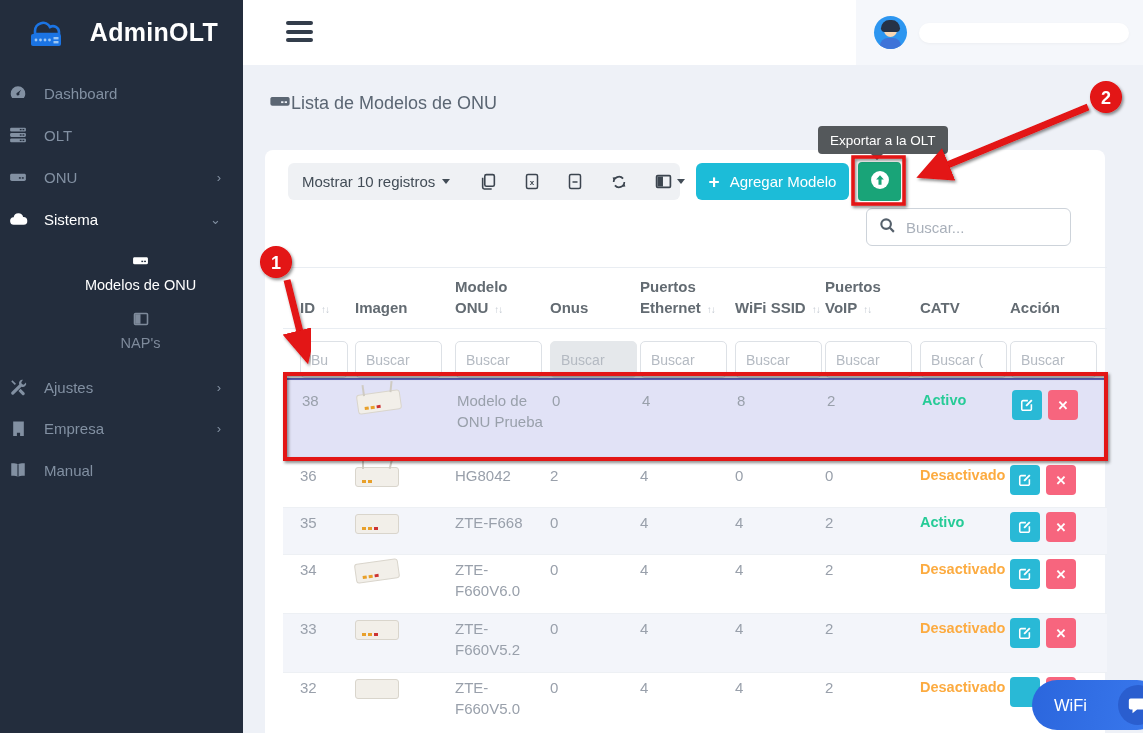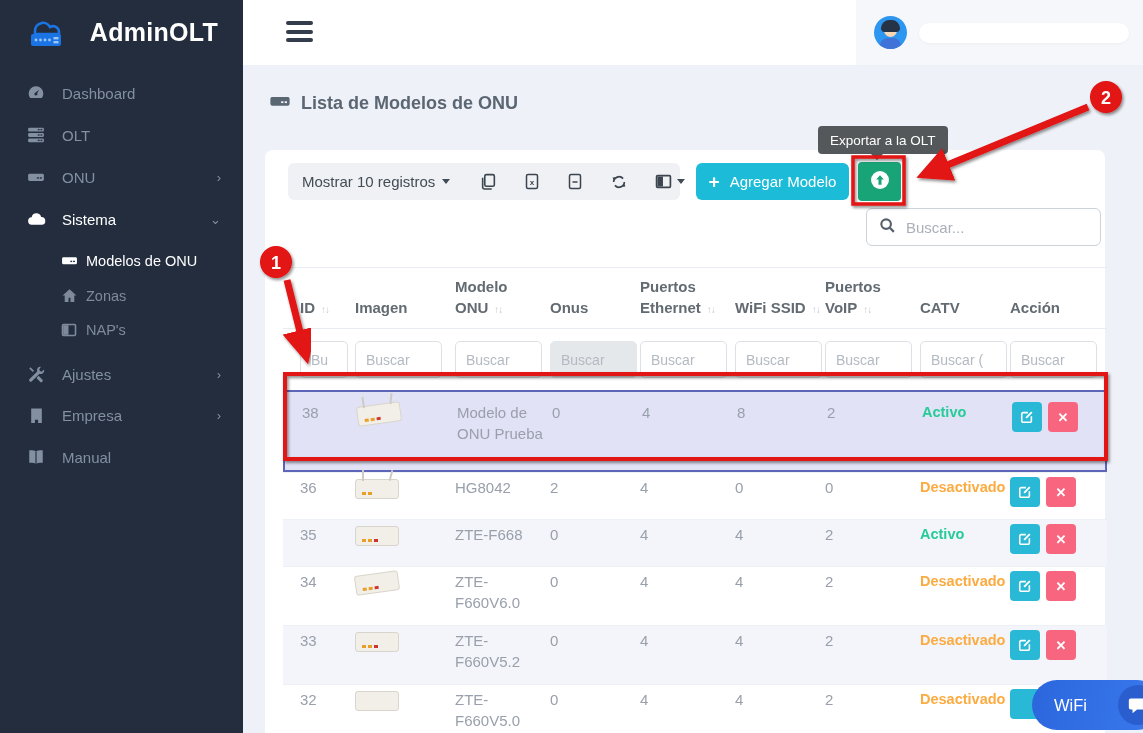--- a/index.html
+++ b/index.html
@@ -15,52 +15,52 @@
     background:#232d3d; color:#8290a2;
   }
   .brand {
     height:64px; display:flex; align-items:center; justify-content:center; gap:21px;
   }
   .brand-logo { width:44px; height:34px; position:relative; }
   .brand-name { color:#fff; font-size:25px; font-weight:bold; letter-spacing:.3px; }
   .menu { padding-top:8px; }
   .side-item {
     display:flex; align-items:center; gap:16px;
-    padding:12px 22px 12px 26px; font-size:15px; cursor:pointer;
+    padding:12px 22px 12px 8px; font-size:15px; cursor:pointer;
   }
   .side-item .si-icon { width:20px; display:flex; justify-content:center; color:#8290a2; }
   .side-item.active-parent { color:#fff; }
   .side-item.active-parent .si-icon { color:#fff; }
   .side-item .chev { margin-left:auto; font-size:13px; color:#8290a2; }
   .submenu { padding:2px 0 6px 0; }
   .sub-item {
     display:flex; align-items:center; gap:8px;
-    padding:9px 22px 9px 60px; font-size:14.5px; cursor:pointer; color:#7e8a9b;
+    padding:9px 22px 9px 60px; font-size:14.5px; cursor:pointer; color:#7e8a9b;flex-direction:column;
   }
   .sub-item .si-icon { width:18px; display:flex; justify-content:center; }
   .sub-item.active { color:#fff; }
   
   .topbar {
     position:absolute; left:243px; top:0; width:900px; height:65px; background:#ffffff;
   }
   .hamburger { position:absolute; left:43px; top:21px; width:27px; cursor:pointer; }
   .hamburger span { display:block; height:4px; background:#333d4b; border-radius:2px; margin-bottom:4.5px; }
   .user-zone {
     position:absolute; right:0; top:0; width:287px; height:65px;
     background:#f5f7fb; display:flex; align-items:center; padding-left:18px;
   }
   .avatar { width:33px; height:33px; border-radius:50%; background:#2d96f0; position:relative; overflow:hidden; cursor:pointer; }
   .avatar .hair { position:absolute; left:7px; top:4px; width:19px; height:12px; border-radius:9px 9px 4px 4px; background:#263246; }
   .avatar .face { position:absolute; left:10px; top:8px; width:13px; height:13px; border-radius:50%; background:#f7d7b4; }
   .avatar .body { position:absolute; left:6px; top:22px; width:21px; height:12px; border-radius:8px 8px 0 0; background:#3f73d8; }
   .user-pill { margin-left:12px; width:210px; height:20px; border-radius:10px; background:#ffffff; box-shadow:0 1px 3px rgba(0,0,0,.04); }
   
   .content { position:absolute; left:243px; top:65px; width:900px; height:668px; background:#eef1f7; }
-  .page-title { position:absolute; left:26px; top:25px; display:flex; align-items:center; gap:10px;
-    font-size:18px; font-weight:bold; color:#5b6673; }
+  .page-title { position:absolute; left:26px; top:25px; display:flex; align-items:center; 
+    font-size:18px; font-weight:normal; color:#5b6673; }
   .card {
     position:absolute; left:22px; top:85px; width:840px; height:640px;
     background:#ffffff; border-radius:8px 8px 0 0;
   }
   
   .tool-pill {
     position:absolute; left:23px; top:13px; width:392px; height:37px;
     background:#eff1f4; border-radius:6px; display:flex; align-items:center; padding:0 14px;
   }
   .show-records { display:flex; align-items:center; gap:7px; font-size:15px; color:#424c56; cursor:pointer; white-space:nowrap; }
@@ -82,36 +82,36 @@
   .tooltip {
     position:absolute; left:553px; top:-24px; height:28px; padding:0 12px;
     background:#54585b; color:#fff; font-size:13.5px; border-radius:4px;
     display:flex; align-items:center; white-space:nowrap; z-index:5;
   }
   .tooltip .tt-caret {
     position:absolute; left:53px; bottom:-6px; width:0; height:0;
     border-left:6px solid transparent; border-right:6px solid transparent; border-top:6px solid #54585b;
   }
   .search-box {
-    position:absolute; left:601px; top:58px; width:235px; height:38px;
+    position:absolute; left:601px; top:58px; width:205px; height:38px;
     background:#fff; border:1px solid #cdd3da; border-radius:6px;
     display:flex; align-items:center; padding:0 12px; gap:10px;
   }
   .search-box input {
     border:none; outline:none; flex:1; font-size:15px; color:#6a7480;
     font-family:"Liberation Sans", sans-serif; background:transparent;
   }
   .search-box input::placeholder { color:#a9b0ba; }
   
   .tbl { position:absolute; left:18px; top:117px; width:824px; }
   .trow { display:grid; grid-template-columns:55px 100px 95px 90px 95px 90px 95px 90px 1fr; padding-left:17px; }
   .thead { align-items:end; border-top:1px solid #e9edf2; padding-top:8px; padding-bottom:10px; }
   .th { font-size:15px; font-weight:bold; color:#636b72; line-height:1.4; }
   .sort { font-size:10px; color:#c2c8d0; letter-spacing:-1px; margin-left:6px; }
-  .tfilter { border-top:1px solid #e9edf2; padding-top:12px; padding-bottom:12px; }
+  .tfilter { border-top:1px solid #e9edf2; padding-top:12px; }
   .filter-input {
     width:87px; height:37px; border:1px solid #dde1e6; border-radius:5px;
     font-size:14px; color:#6a7480; padding:0 10px; outline:none; background:#fff;
     font-family:"Liberation Sans", sans-serif;
   }
   .filter-input::placeholder { color:#b4bac2; }
   .filter-input.narrow { width:48px; }
   .filter-input.disabled { background:#e5e8eb; border-color:#e5e8eb; }
   .tr { border-top:1px solid #edf0f4; padding-top:4px; padding-bottom:12px; font-size:15px; color:#99a0ab; }
   .tr .cell { line-height:1.4; }
@@ -229,28 +229,20 @@
           <svg width="17" height="17" viewBox="0 0 16 16" fill="currentColor">
               <path d="M2 5h12a1.5 1.5 0 0 1 1 1.4V10a1.5 1.5 0 0 1-1.5 1.5h-11A1.5 1.5 0 0 1 1 10V6.4A1.5 1.5 0 0 1 2 5z"></path>
               <rect x="8.8" y="8.2" width="1.7" height="1.3" fill="#232d3d"></rect>
               <rect x="11.4" y="8.2" width="1.7" height="1.3" fill="#232d3d"></rect>
             </svg>
         </span>
         <span>Modelos de ONU</span>
       </div>
       <div class="sub-item">
         <span class="si-icon">
-          <svg width="17" height="17" viewBox="0 0 16 16" fill="currentColor">
-              <path d="M8 2 1.5 8h2v6h3.6v-4h1.8v4h3.6V8h2z"></path>
-            </svg>
-        </span>
-        <span>Zonas</span>
-      </div>
-      <div class="sub-item">
-        <span class="si-icon">
           <svg width="16" height="16" viewBox="0 0 16 16">
               <rect x="1.5" y="2.5" width="13" height="11" rx="1" fill="none" stroke="currentColor" stroke-width="1.6"></rect>
               <rect x="2.2" y="3.2" width="5.3" height="9.6" fill="currentColor"></rect>
             </svg>
         </span>
         <span>NAP's</span>
       </div>
     </div>
 
     <div class="side-item">

